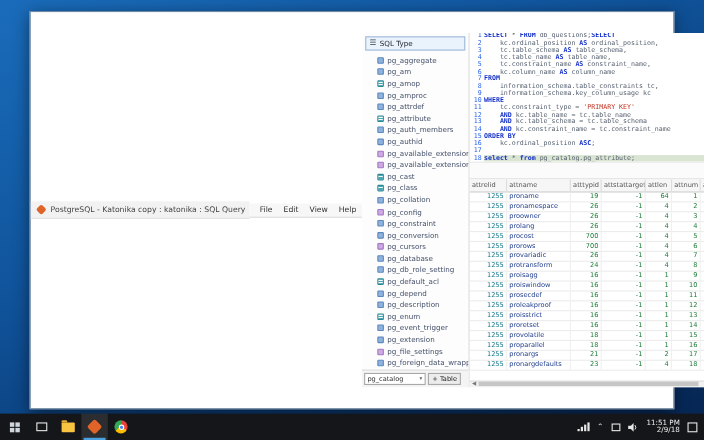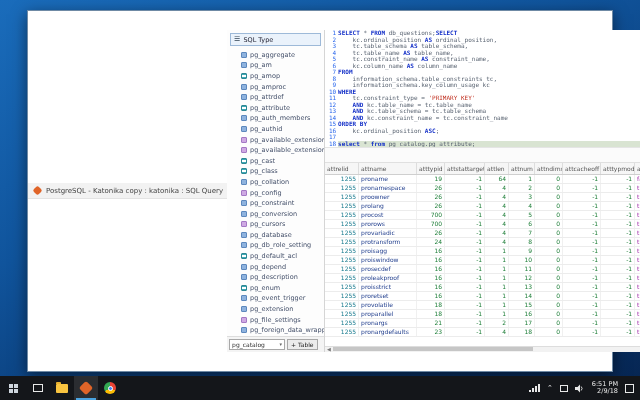--- a/index.html
+++ b/index.html
@@ -123,20 +123,26 @@
 </head>
 <body>
 
 <div class="desktop">
 
   <div class="win">
     <div class="titlebar">
       <span class="app-ico"></span>
       <span class="title-text">PostgreSQL - Katonika copy : katonika : SQL Query</span>
     </div>
+    <div class="menubar" id="menubar">
+        <span class="menu-item">File</span>
+        <span class="menu-item">Edit</span>
+        <span class="menu-item">View</span>
+        <span class="menu-item">Help</span>
+      </div>
 
     <div class="body-row">
 
       <div class="sidebar">
         <div class="tree">
           <div class="s-header">
             <span class="burger">☰</span>
             <span class="lbl">SQL Type</span>
           </div>
           <div id="side-items">
@@ -775,20 +781,20 @@
           <span style="height:6px"></span>
           <span style="height:8px"></span>
         </span>
       <span class="glyph">⌃</span>
       <span class="tray-sq"></span>
       <svg width="10" height="9" viewBox="0 0 10 9">
           <polygon points="0,3 2.5,3 5,0.5 5,8.5 2.5,6 0,6" fill="#e8e8e8"></polygon>
           <path d="M6.2 2.5 a3 3 0 0 1 0 4" fill="none" stroke="#e8e8e8" stroke-width="0.9"></path>
         </svg>
       <div class="clock">
-        <div>6:51 PM</div>
+        <div>11:51 PM</div>
         <div>2/9/18</div>
       </div>
       <span class="action-center"></span>
     </div>
   </div>
 
 </div>
 
 </body></html>

